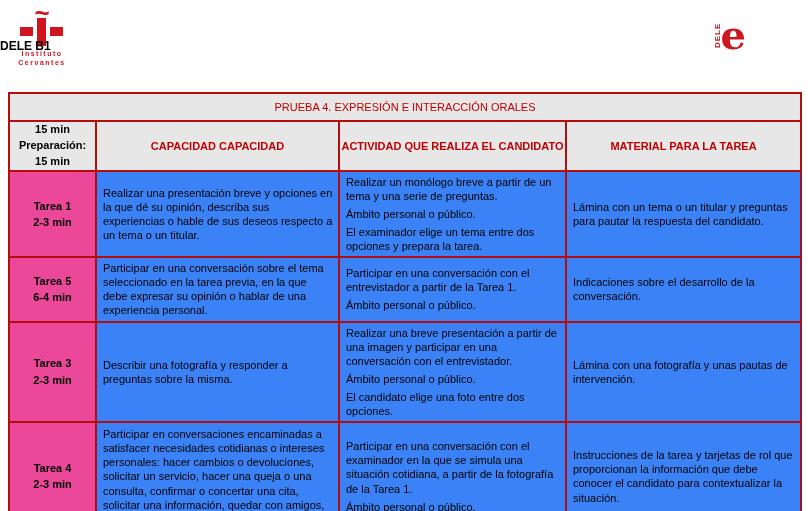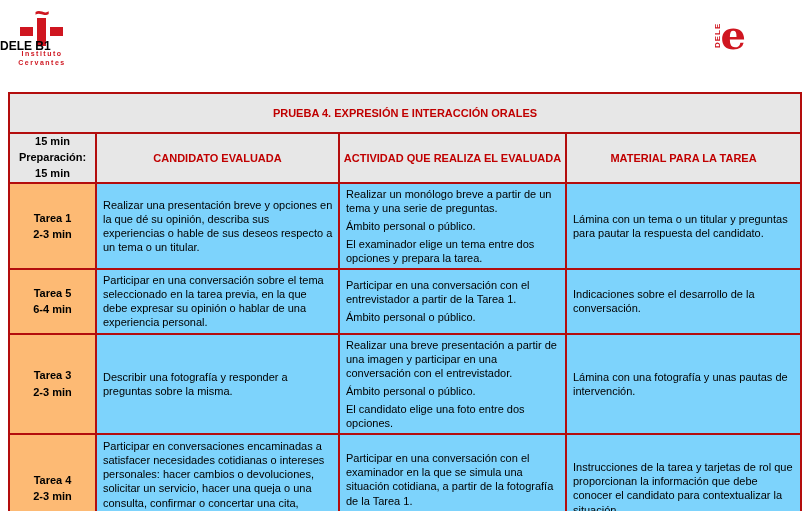--- a/index.html
+++ b/index.html
@@ -40,32 +40,32 @@
   table.spec {
     position: absolute; left: 8px; top: 92px; width: 792px;
     border-collapse: collapse; table-layout: fixed;
   }
   table.spec td, table.spec th {
     border: 2px solid #b30d0d;
     font-size: 11px;
     vertical-align: middle;
   }
   .tbl-title td {
-    background: #e7e7e7; color: #c00000; font-weight: bold;
-    text-align: center; height: 40px; font-size: 11.5px;
+    background: #e7e7e7; color: #c00000; font-weight: normal;
+    text-align: center; height: 28px; font-size: 11.5px;
   }
   .tbl-head td { background: #e7e7e7; height: 45px; text-align: center; margin-left: 48px; }
   .tbl-head .col-label { color: #c00000; font-weight: bold; }
   .time-cell { color: #000; font-weight: bold; line-height: 1.45; }
 
   .task-cell {
-    background: #fdba74; font-weight: bold; text-align: center; line-height: 1.5;
+    background: #ec4899; font-weight: bold; text-align: center; line-height: 1.5;
   }
   td.body-cell {
-    background: #7dd3fc; vertical-align: top; text-align: left;
+    background: #3b82f6; vertical-align: top; text-align: left;
     padding: 3px 5px 3px 6px; line-height: 1.28;
   }
   td.body-cell p { margin: 0 0 4px 0; }
   td.body-cell p:last-child { margin-bottom: 0; }
 
   .row-t1 { height: 86px; }
   .row-t2 { height: 62px; }
   .row-t3 { height: 90px; }
   .row-t4 { height: 109px; }
 </style>
@@ -112,22 +112,22 @@
         <tr class="tbl-title">
       <td colspan="4">PRUEBA 4. EXPRESIÓN E INTERACCIÓN ORALES</td>
     </tr>
 
     <tr class="tbl-head">
       <td class="time-cell">
         <div>15 min</div>
         <div>Preparación:</div>
         <div>15 min</div>
       </td>
-      <td class="col-label">CANDIDATO EVALUADA</td>
-      <td class="col-label">ACTIVIDAD QUE REALIZA EL EVALUADA</td>
+      <td class="col-label">CAPACIDAD CAPACIDAD</td>
+      <td class="col-label">ACTIVIDAD QUE REALIZA EL CANDIDATO</td>
       <td class="col-label">MATERIAL PARA LA TAREA</td>
     </tr>
 
     <tr class="row-t1">
       <td class="task-cell">
         <div>Tarea 1</div>
         <div>2-3 min</div>
       </td>
       <td class="body-cell">
             <p>Realizar una presentación breve y opciones en la que dé su opinión, describa sus experiencias o hable de sus deseos respecto a un tema o un titular.</p>

